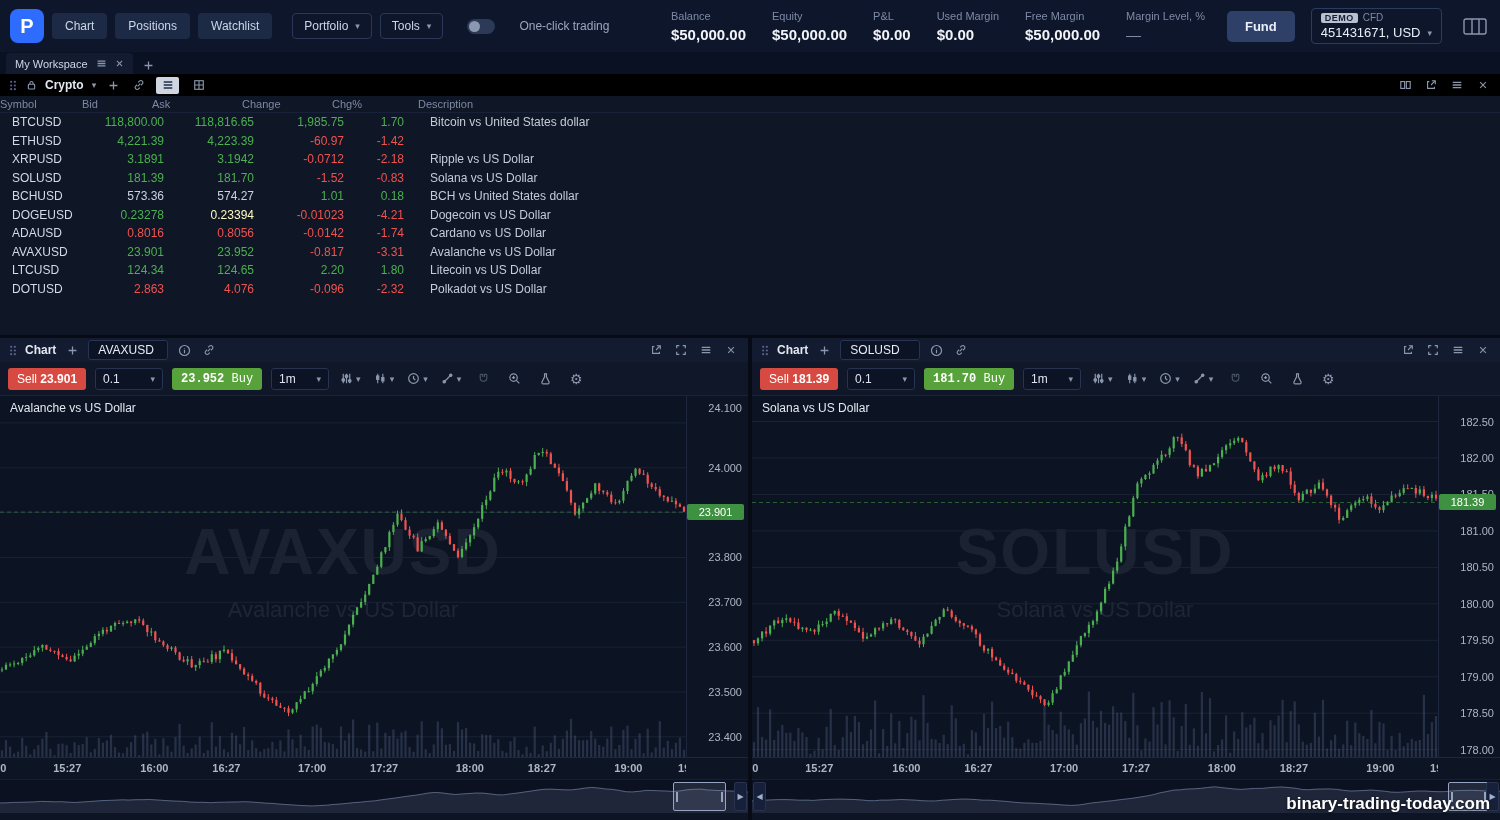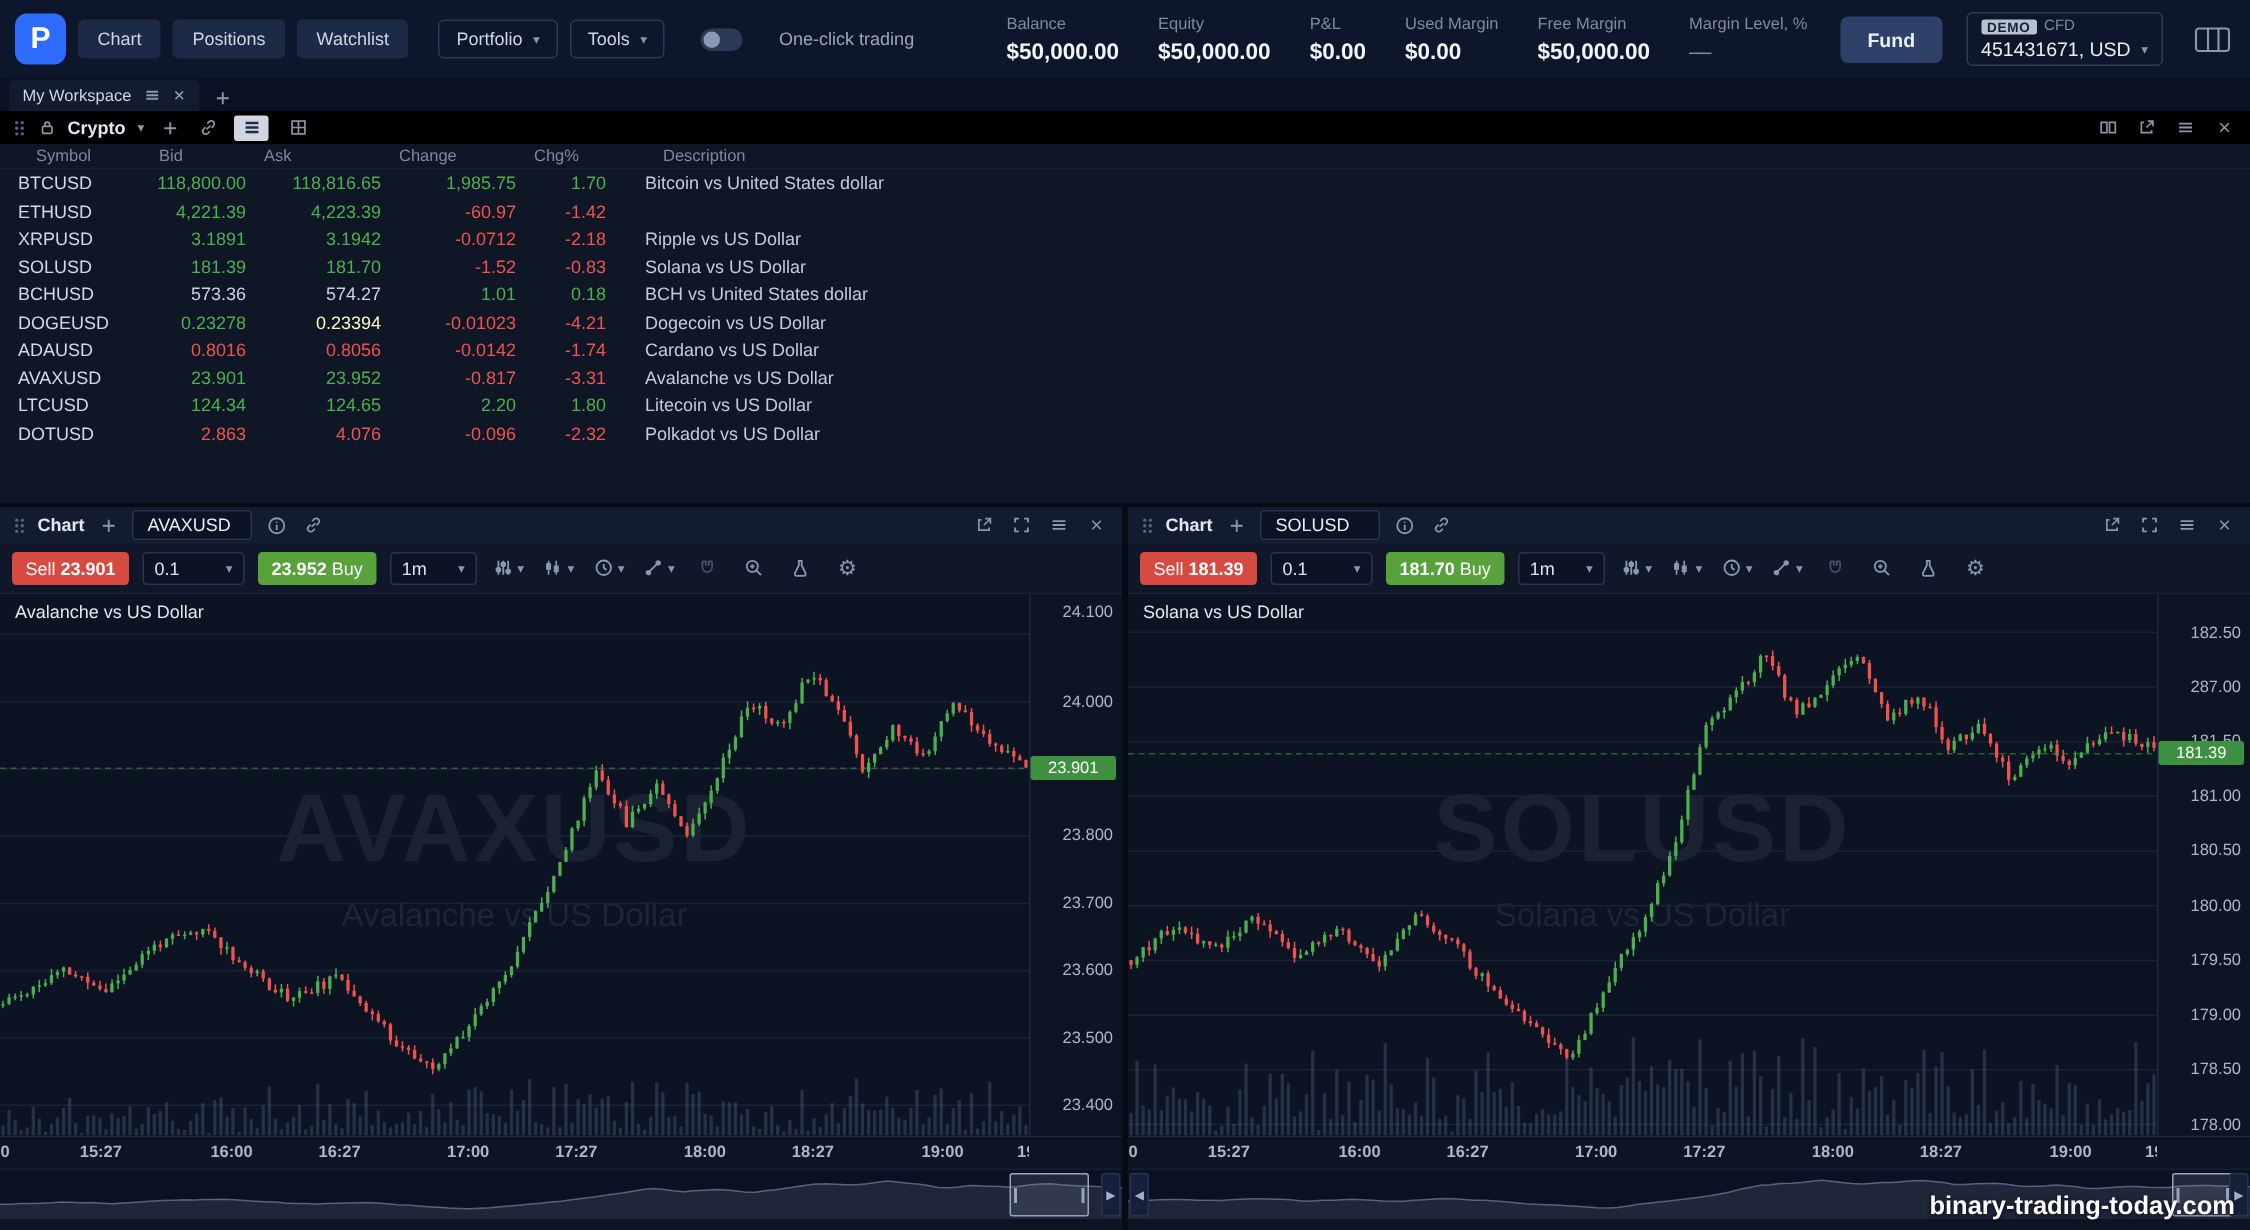--- a/index.html
+++ b/index.html
@@ -35,37 +35,37 @@
 
 .tabs{height:22px;background:#0a1122;display:flex;align-items:flex-end;padding:0 6px;gap:7px;flex:none}
 .wstab{height:21px;background:#121b30;border-radius:4px 4px 0 0;display:flex;align-items:center;gap:8px;padding:0 9px;font-size:11px;color:#cfd6e4;cursor:pointer}
 
 .wl{height:264px;background:#0f1626;flex:none;display:flex;flex-direction:column;border-bottom:3px solid #070b15}
 .wl-head{height:22px;background:#000000;display:flex;align-items:center;gap:8px;padding:0 8px;flex:none}
 .wl-title{font-size:12px;font-weight:bold;color:#e2e7f0;cursor:pointer}
 .viewbtn{width:23px;height:17px;border-radius:2px;display:flex;align-items:center;justify-content:center;cursor:pointer}
 .viewbtn.active{background:#cfd6e2;color:#222e4c}
 .viewbtn:not(.active){color:#8b97ad}
-.wl-cols{height:17px;display:grid;grid-template-columns:82px 70px 90px 90px 60px 1fr;padding-left:24px;font-size:11px;color:#7d89a3;align-items:center;border-bottom:1px solid #18213a}
+.wl-cols{height:17px;display:grid;grid-template-columns:82px 70px 90px 90px 60px 1fr;padding-left:0;font-size:11px;color:#7d89a3;align-items:center;border-bottom:1px solid #18213a}
 .wl-cols .r{}
 .wl-cols .d{padding-left:26px}
 .wl-rows{flex:1;overflow:hidden}
 .wl-row{display:grid;grid-template-columns:82px 70px 90px 90px 60px 1fr;align-items:center;height:18.5px;padding-left:12px;font-size:12px;cursor:pointer}
 .wl-row .num{text-align:right}
 .wl-row .sym{color:#d3d9e5}
 .wl-row .desc{padding-left:26px;color:#c4cbd9}
 
 .charts{flex:1;display:flex;gap:4px;background:#070b15;min-height:0}
 .chart-panel{flex:1;background:#0d1424;display:flex;flex-direction:column;min-width:0}
 .panel-head{height:24px;background:#121b30;display:flex;align-items:center;gap:7px;padding:0 8px;flex:none}
 .panel-title{font-size:12px;font-weight:bold;color:#e2e7f0}
 .symbol-box{background:#0b1324;border:1px solid #27334f;border-radius:3px;padding:2px 9px;font-size:12px;color:#e8edf6;min-width:80px;cursor:text}
 .toolbar{height:34px;background:#0f1728;display:flex;align-items:center;gap:9px;padding:0 8px;flex:none;border-bottom:1px solid #1a2438}
 .sell-btn{background:#d64a42;border:none;color:#fff;font-size:12px;padding:4px 9px;border-radius:3px;cursor:pointer;font-family:inherit;white-space:nowrap}
-.buy-btn{background:#57a23a;border:none;color:#fff;font-size:12px;padding:4px 9px;border-radius:3px;cursor:pointer;font-family:Liberation Sans, sans-serif;white-space:nowrap}
+.buy-btn{background:#57a23a;border:none;color:#fff;font-size:12px;padding:4px 9px;border-radius:3px;cursor:pointer;font-family:Liberation Mono, monospace;white-space:nowrap}
 .dd{background:#0b1324;border:1px solid #27334f;border-radius:3px;height:22px;display:flex;align-items:center;justify-content:space-between;padding:0 7px;font-size:12px;color:#dfe5f0;gap:10px;cursor:pointer}
 .dd.qty{width:68px}.dd.tf{width:58px}
 .tool-dd{display:flex;align-items:center;gap:3px;color:#8b97ad;padding:2px;cursor:pointer}
 .tbtn{width:22px;cursor:pointer}
 .gearglyph{font-size:14px;font-family:"DejaVu Sans",sans-serif}
 .chart-mid{flex:1;display:flex;min-height:0}
 .plot-wrap{flex:1;position:relative;background:#0c1322;overflow:hidden;cursor:crosshair}
 .chart-title{position:absolute;top:5px;left:10px;font-size:12px;color:#e3e8f1;z-index:3}
 .watermark{position:absolute;left:0;right:0;top:33%;text-align:center;z-index:1;pointer-events:none}
 .wm-sym{font-size:64px;font-weight:bold;color:rgba(164,178,203,.10);letter-spacing:2px}
@@ -1652,21 +1652,21 @@
               <rect x="674.8" y="99.9" width="2.2" height="2.1" fill="#ef5350"></rect>
               <line x1="679.9" y1="95.9" x2="679.9" y2="105.8" stroke="#4caf50" stroke-width="1"></line>
               <rect x="678.8" y="98.8" width="2.2" height="3.2" fill="#4caf50"></rect>
               <line x1="684.0" y1="94.7" x2="684.0" y2="104.9" stroke="#ef5350" stroke-width="1"></line>
               <rect x="682.9" y="98.8" width="2.2" height="3.7" fill="#ef5350"></rect>
               <line x1="0" y1="106.5" x2="686" y2="106.5" stroke="#3f9142" stroke-width="1" stroke-dasharray="4 3" opacity="0.6"></line>
             </svg>
           </div>
         <div class="price-axis">
             <span class="axis-lb" style="top: 19.5253px;">182.50</span>
-            <span class="axis-lb" style="top: 55.9899px;">287.00</span>
+            <span class="axis-lb" style="top: 55.9899px;">182.00</span>
             <span class="axis-lb" style="top: 92.4545px;">181.50</span>
             <span class="axis-lb" style="top: 128.919px;">181.00</span>
             <span class="axis-lb" style="top: 165.384px;">180.50</span>
             <span class="axis-lb" style="top: 201.848px;">180.00</span>
             <span class="axis-lb" style="top: 238.313px;">179.50</span>
             <span class="axis-lb" style="top: 274.778px;">179.00</span>
             <span class="axis-lb" style="top: 311.242px;">178.50</span>
             <span class="axis-lb" style="top: 347.707px;">178.00</span>
             <div class="price-tag" style="top: 98.4768px; background: rgb(63, 145, 66);">181.39</div>
           </div>

